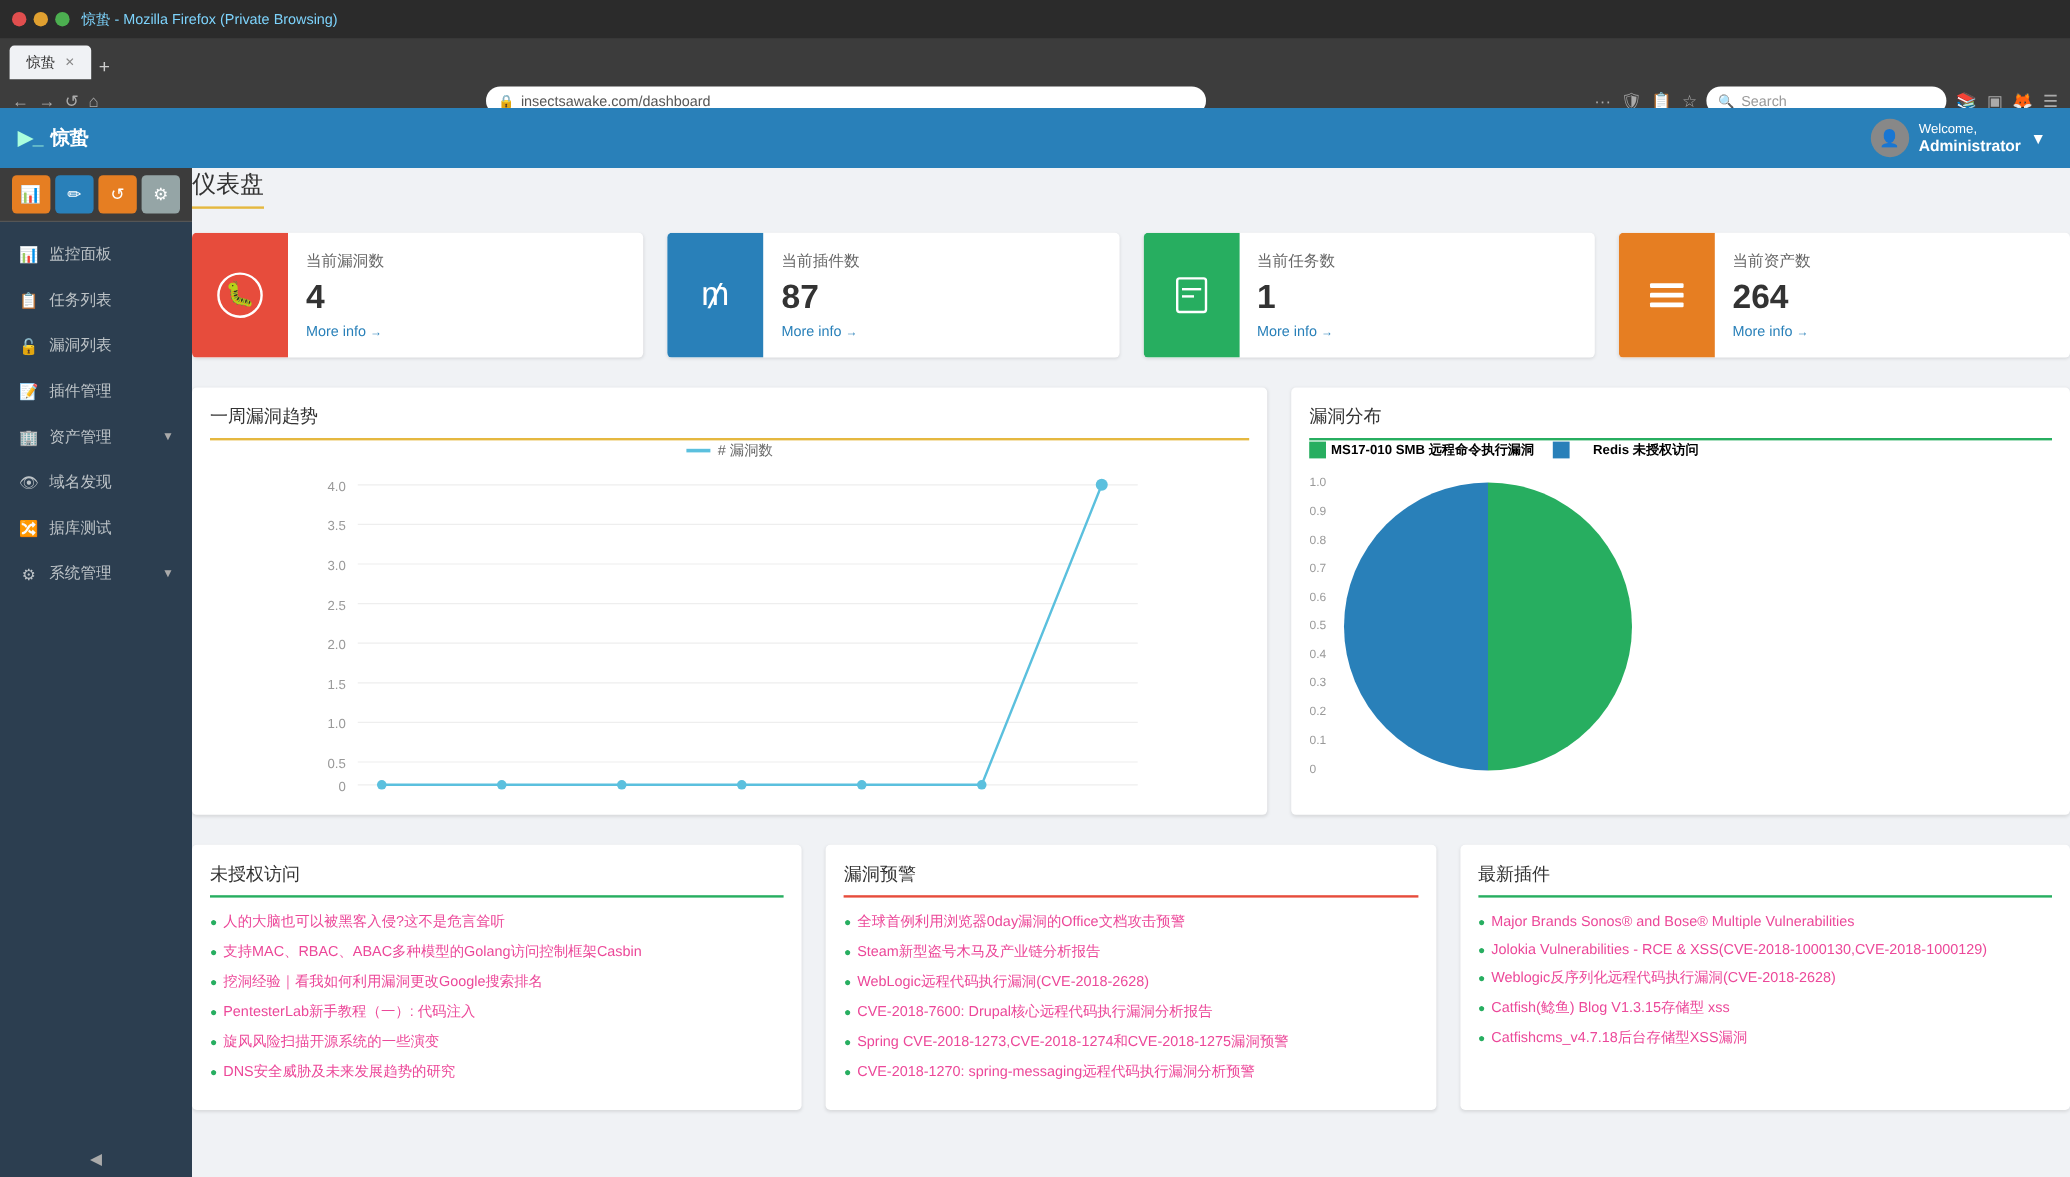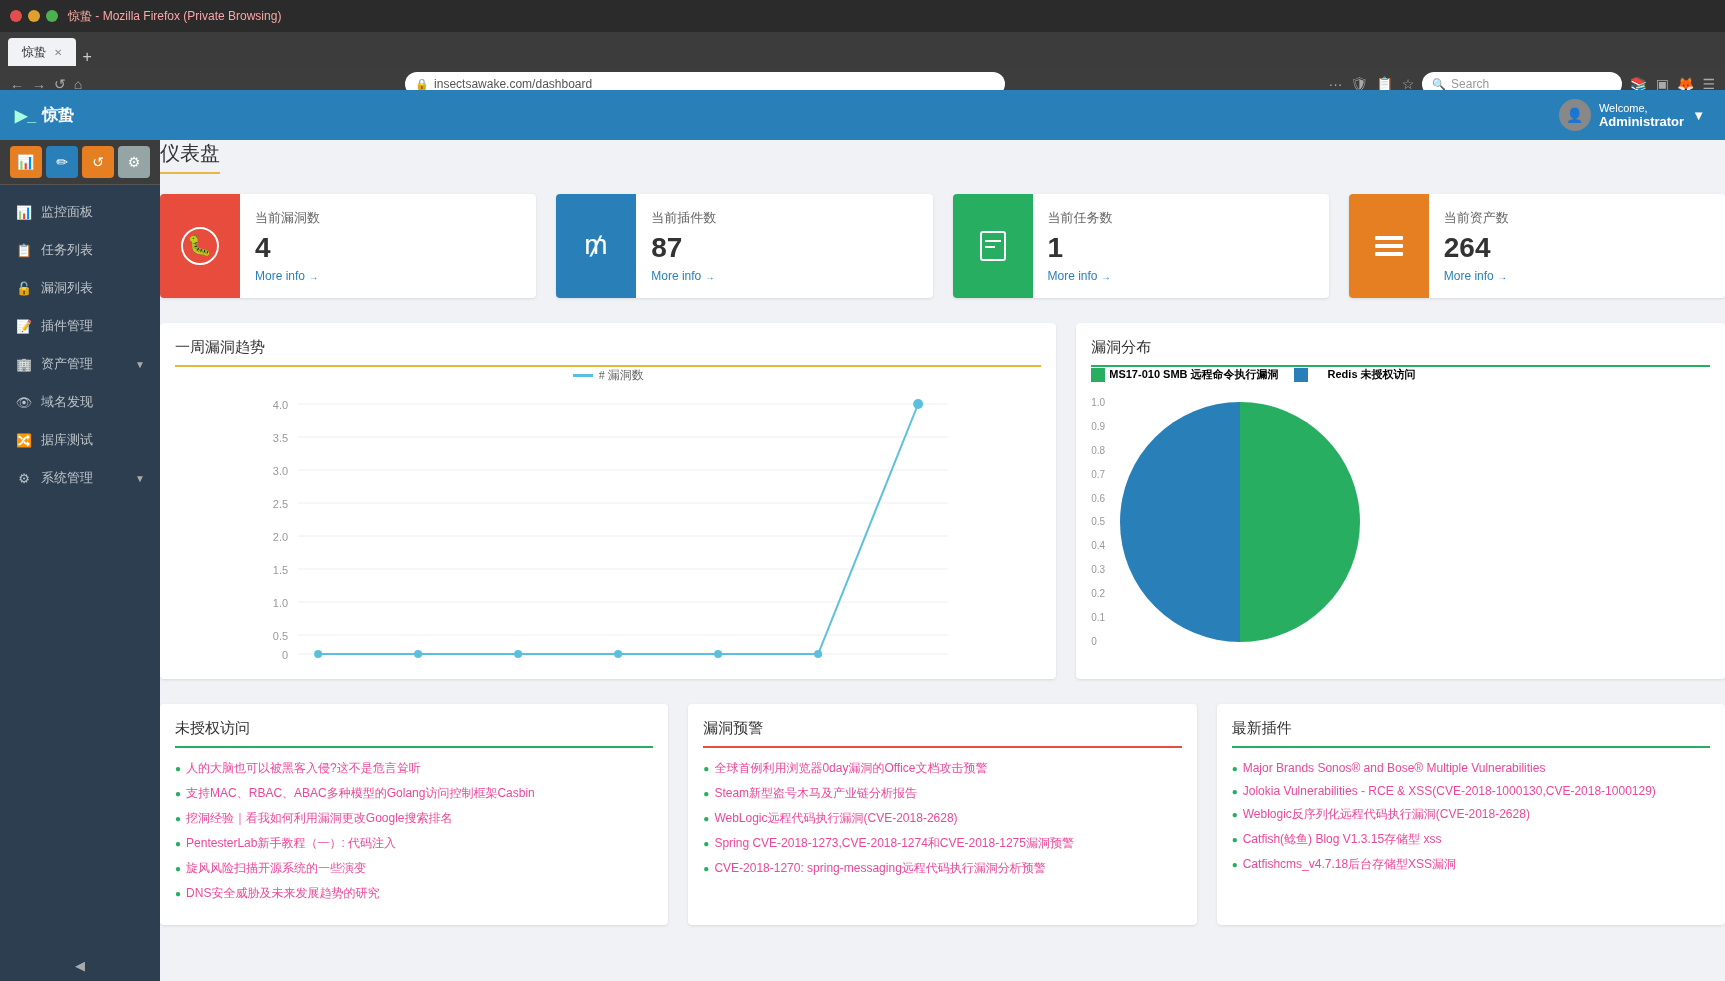--- a/index.html
+++ b/index.html
@@ -1,20 +1,20 @@
 <!DOCTYPE html>
 <html><head>
   <meta charset="utf-8">
   <style>
     * { box-sizing: border-box; margin: 0; padding: 0; }
     body { font-family: 'Microsoft YaHei', Arial, sans-serif; font-size: 13px; background: #f0f2f5; overflow: hidden; }
 
     
     .browser-chrome { background: #3b3b3b; height: 90px; }
-    .title-bar { background: #2b2b2b; height: 32px; display: flex; align-items: center; padding: 0 10px; color: #fca5a5; font-size: 12px; }
+    .title-bar { background: #2b2b2b; height: 32px; display: flex; align-items: center; padding: 0 10px; color: #7dd3fc; font-size: 12px; }
     .traffic-lights { display: flex; gap: 6px; margin-right: 10px; }
     .traffic-light { width: 12px; height: 12px; border-radius: 50%; }
     .tl-red { background: #e04e4e; }
     .tl-yellow { background: #e0a030; }
     .tl-green { background: #4caf50; }
     .tab-bar { background: #3c3c3c; height: 34px; display: flex; align-items: flex-end; padding: 0 8px; }
     .tab { background: #f0f2f5; height: 28px; padding: 0 14px; display: flex; align-items: center; gap: 8px; border-radius: 4px 4px 0 0; font-size: 12px; color: #333; }
     .tab-close { color: #888; font-size: 10px; cursor: pointer; }
     .tab-new { color: #ccc; margin-left: 6px; font-size: 16px; cursor: pointer; }
     .nav-bar { background: #3d3d3d; height: 36px; display: flex; align-items: center; padding: 0 10px; gap: 8px; }
@@ -57,21 +57,21 @@
 
     
     .charts-row { display: flex; gap: 20px; margin-bottom: 25px; }
     .chart-panel { background: #fff; border-radius: 4px; padding: 15px; box-shadow: 0 1px 3px rgba(0,0,0,0.1); }
     .chart-panel.line-chart { flex: 1.4; }
     .chart-panel.pie-chart { flex: 1; }
     .chart-title { font-size: 15px; color: #333; border-bottom: 2px solid #e5b840; padding-bottom: 8px; }
     .pie-title { border-bottom: 2px solid #27ae60; }
 
     
-    .line-chart-legend { display: flex; align-items: center; gap: 6px; justify-content: center; margin-bottom: 10px; font-size: 12px; color: #666; font-family: Liberation Serif, serif; }
+    .line-chart-legend { display: flex; align-items: center; gap: 6px; justify-content: center; margin-bottom: 10px; font-size: 12px; color: #666; }
     .legend-color { width: 20px; height: 3px; background: #5bc0de; }
 
     
     svg { display: block; }
 
     
     .bottom-row { display: flex; gap: 20px; }
     .bottom-panel { flex: 1; background: #fff; border-radius: 4px; padding: 15px; box-shadow: 0 1px 3px rgba(0,0,0,0.1); }
     .bottom-panel-title { font-size: 15px; color: #333; margin-bottom: 12px; padding-bottom: 8px; }
     .security-title { border-bottom: 2px solid #27ae60; }
@@ -384,20 +384,21 @@
             <li><span class="bullet">●</span><a href="#">DNS安全威胁及未来发展趋势的研究</a></li>
           </ul>
         </div>
 
         <div class="bottom-panel">
           <div class="bottom-panel-title vuln-title">漏洞预警</div>
           <ul class="bottom-list">
             <li><span class="bullet" style="color:#27ae60">●</span><a href="#">全球首例利用浏览器0day漏洞的Office文档攻击预警</a></li>
             <li><span class="bullet" style="color:#27ae60">●</span><a href="#">Steam新型盗号木马及产业链分析报告</a></li>
             <li><span class="bullet" style="color:#27ae60">●</span><a href="#">WebLogic远程代码执行漏洞(CVE-2018-2628)</a></li>
+            <li><span class="bullet" style="color:#27ae60">●</span><a href="#">CVE-2018-7600: Drupal核心远程代码执行漏洞分析报告</a></li>
             <li><span class="bullet" style="color:#27ae60">●</span><a href="#">Spring CVE-2018-1273,CVE-2018-1274和CVE-2018-1275漏洞预警</a></li>
             <li><span class="bullet" style="color:#27ae60">●</span><a href="#">CVE-2018-1270: spring-messaging远程代码执行漏洞分析预警</a></li>
           </ul>
         </div>
 
         <div class="bottom-panel">
           <div class="bottom-panel-title plugin-title">最新插件</div>
           <ul class="bottom-list">
             <li><span class="bullet" style="color:#27ae60">●</span><a href="#">Major Brands Sonos® and Bose® Multiple Vulnerabilities</a></li>
             <li><span class="bullet" style="color:#27ae60">●</span><a href="#">Jolokia Vulnerabilities - RCE &amp; XSS(CVE-2018-1000130,CVE-2018-1000129)</a></li>

